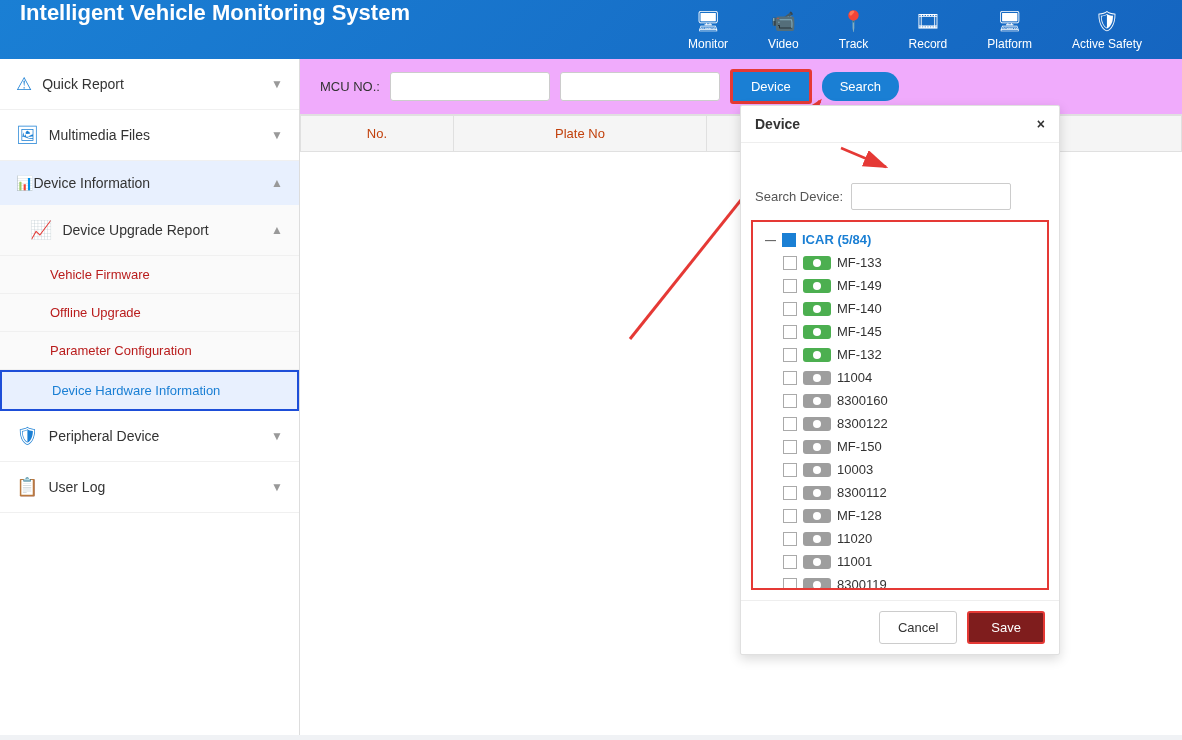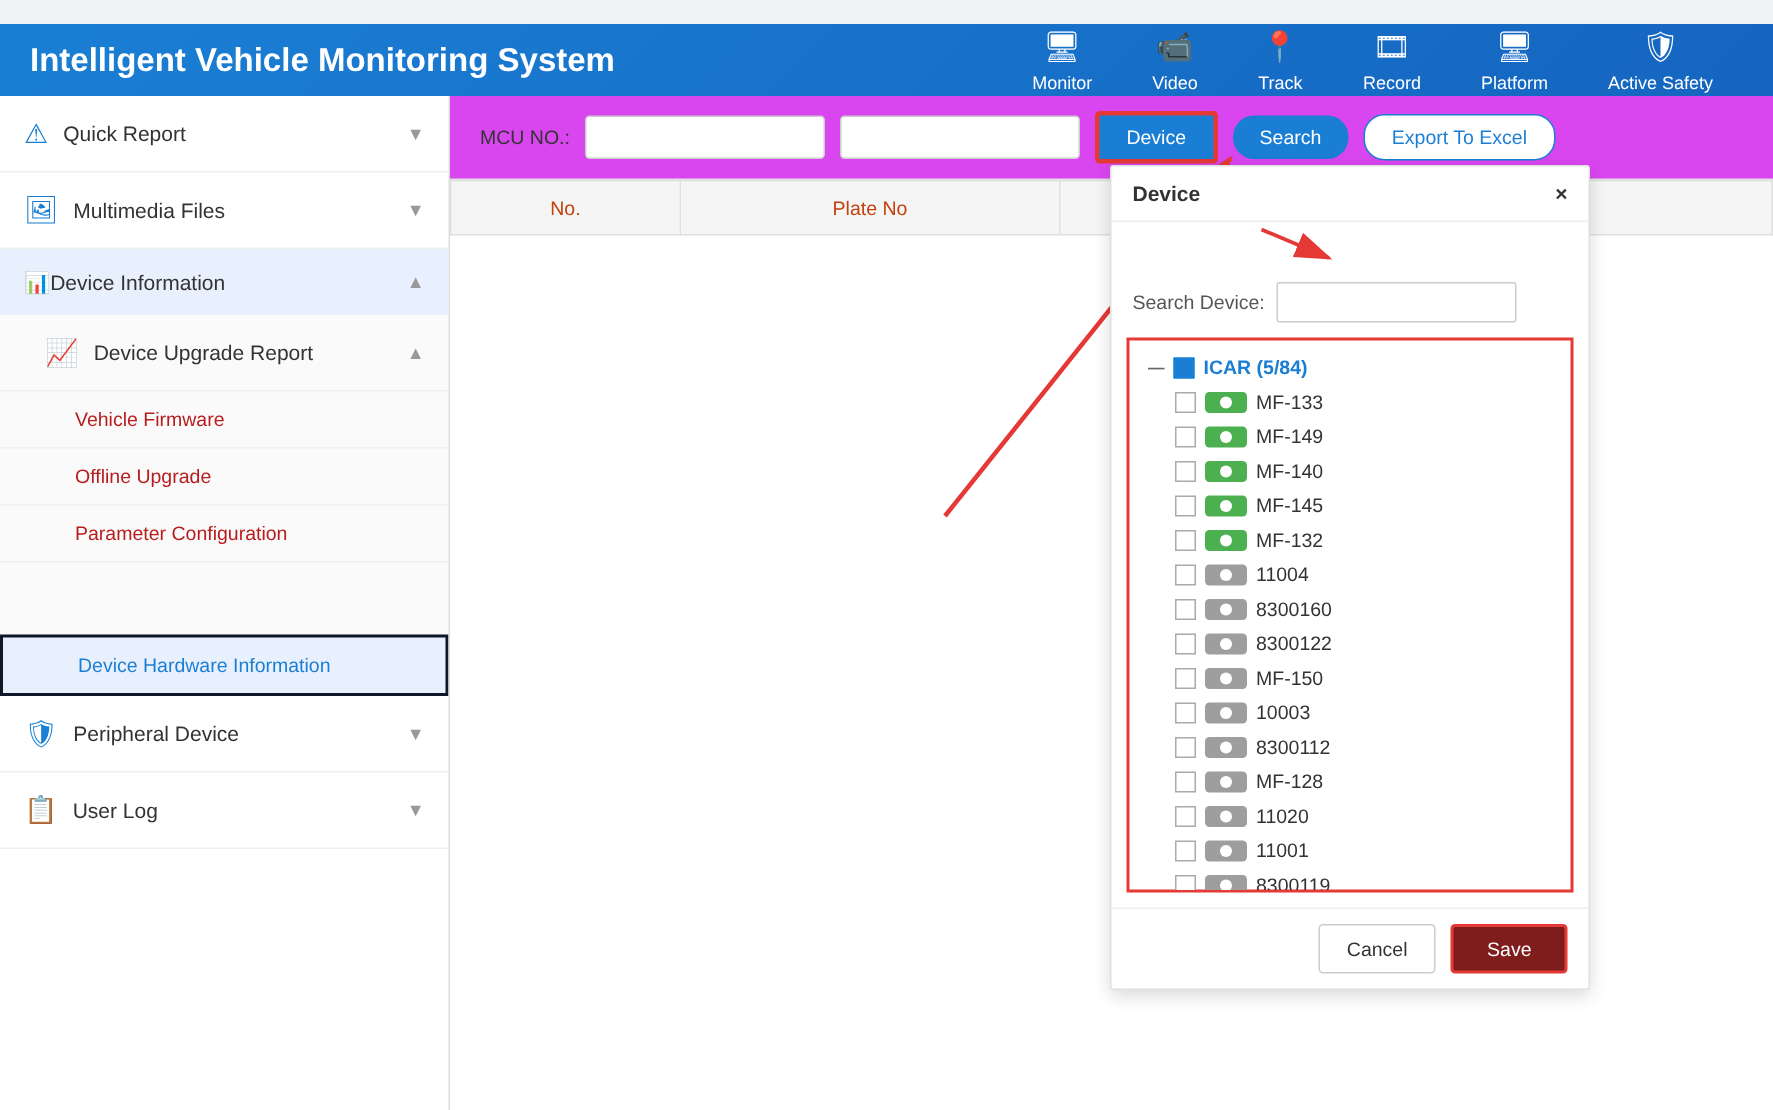--- a/index.html
+++ b/index.html
@@ -2,25 +2,23 @@
 <html><head>
   <meta charset="utf-8">
   <style>
     * { box-sizing: border-box; margin: 0; padding: 0; }
     body { font-family: Arial, sans-serif; font-size: 13px; background: #f0f2f5; overflow: hidden; width: 1182px; height: 740px; }
 
     
     .header {
       background: linear-gradient(135deg, #1a7fd4, #1565c0);
       color: white;
-      height: 48px;
-      display: flex;
-      align-items: center;
+      height: 59px;
+      display: flex;
       padding: 0 20px;
-      margin-top: 16px;
     }
     .header-title {
       font-size: 22px;
       font-weight: bold;
       flex: 1;
     }
     .header-nav {
       display: flex;
       gap: 0;
     }
@@ -67,32 +65,31 @@
       color: #b91c1c;
       font-size: 13px;
       border-bottom: 1px solid #f0f0f0;
     }
     .sidebar-sub-item.active {
       color: #1a7fd4;
       background: #e8f0fe;
       border-left: 3px solid #1a7fd4;
     }
     .sidebar-sub-item.outlined {
-      border: 2px solid #0f172a;
+      border: 2px solid #1d4ed8;
       color: #1a7fd4;
-      margin-top: 48px;
     }
 
     
     .main { flex: 1; background: white; position: relative; overflow: hidden; }
 
     
     .toolbar {
       padding: 10px 20px;
-      background: #d946ef;
+      background: #f0abfc;
       border-bottom: 1px solid #e0e0e0;
       display: flex;
       align-items: center;
       gap: 10px;
     }
     .toolbar label { font-size: 13px; color: #333; }
     .toolbar input {
       border: 1px solid #ccc;
       padding: 6px 10px;
       font-size: 13px;
@@ -354,21 +351,20 @@
   </div>
 
   <div class="main">
 
     <div class="toolbar">
       <label>MCU NO.:</label>
       <input type="text" value="" style="width: 160px;">
       <input type="text" value="" style="width: 160px;">
       <button class="btn-device">Device</button>
       <button class="btn btn-primary">Search</button>
-      <button class="btn btn-outlined">Export To Excel</button>
     </div>
 
     <div class="table-wrap">
       <table>
         <thead>
           <tr>
             <th>No.</th>
             <th>Plate No</th>
             <th class="imei">IMEI</th>
             <th style="width:300px;"></th>

